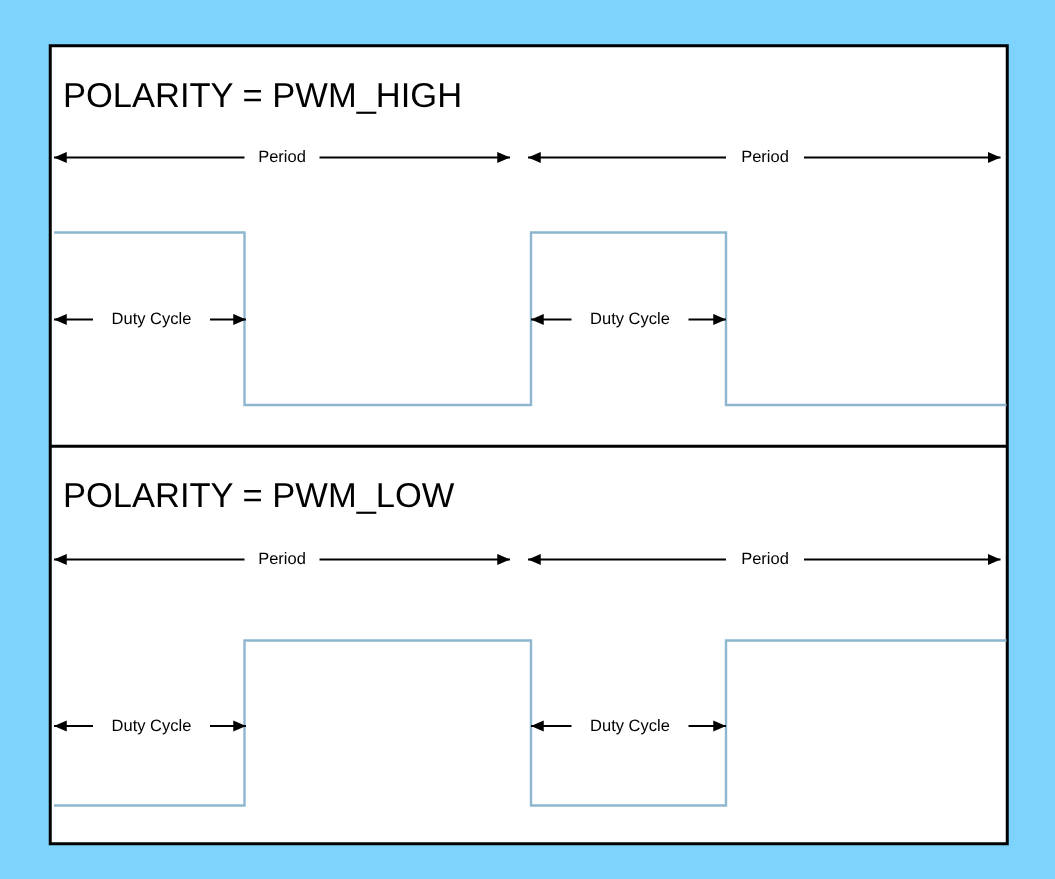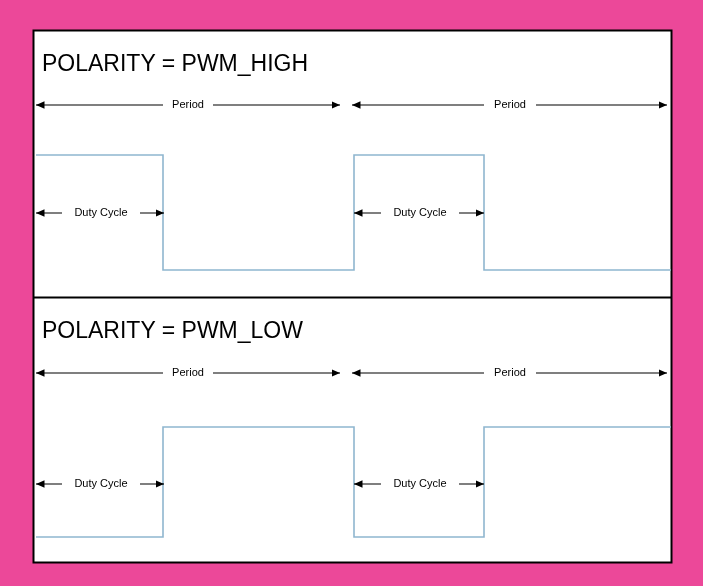--- a/index.html
+++ b/index.html
@@ -10,21 +10,21 @@
   body {
     width: 703px;
     height: 586px;
     font-family: "Liberation Sans", sans-serif;
     overflow: hidden;
   }
   #canvas {
     position: relative;
     width: 703px;
     height: 586px;
-    background: #ec4899;
+    background: #7dd3fc;
   }
   #diagram-svg {
     position: absolute;
     left: 0;
     top: 0;
     display: block;
   }
   .panel-title {
     font-family: "Liberation Sans", sans-serif;
     font-size: 23px;

